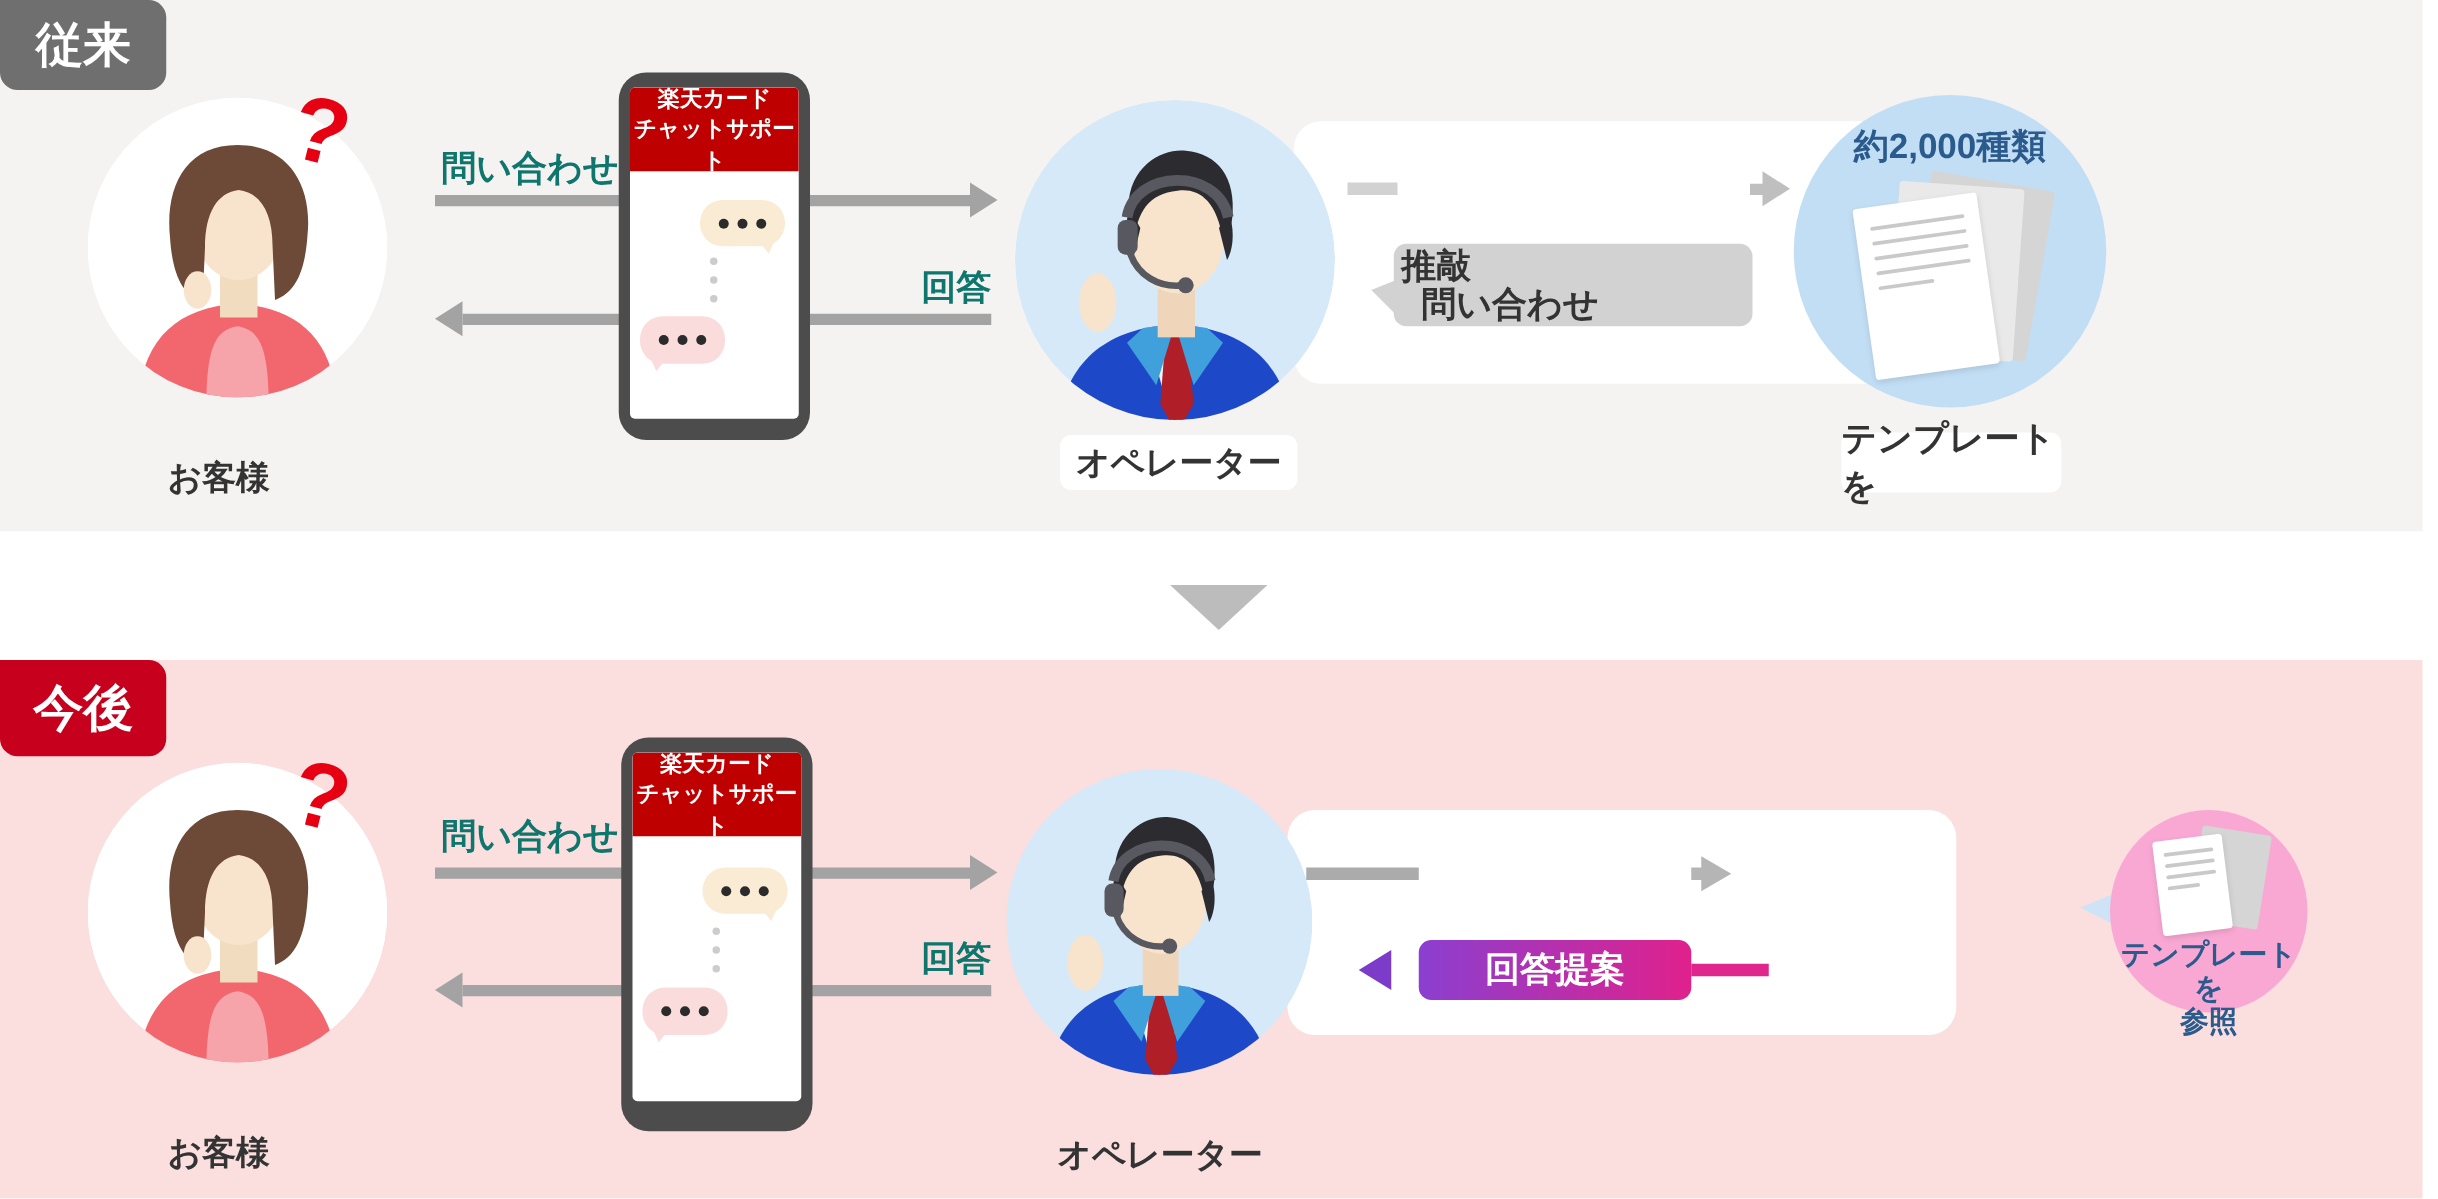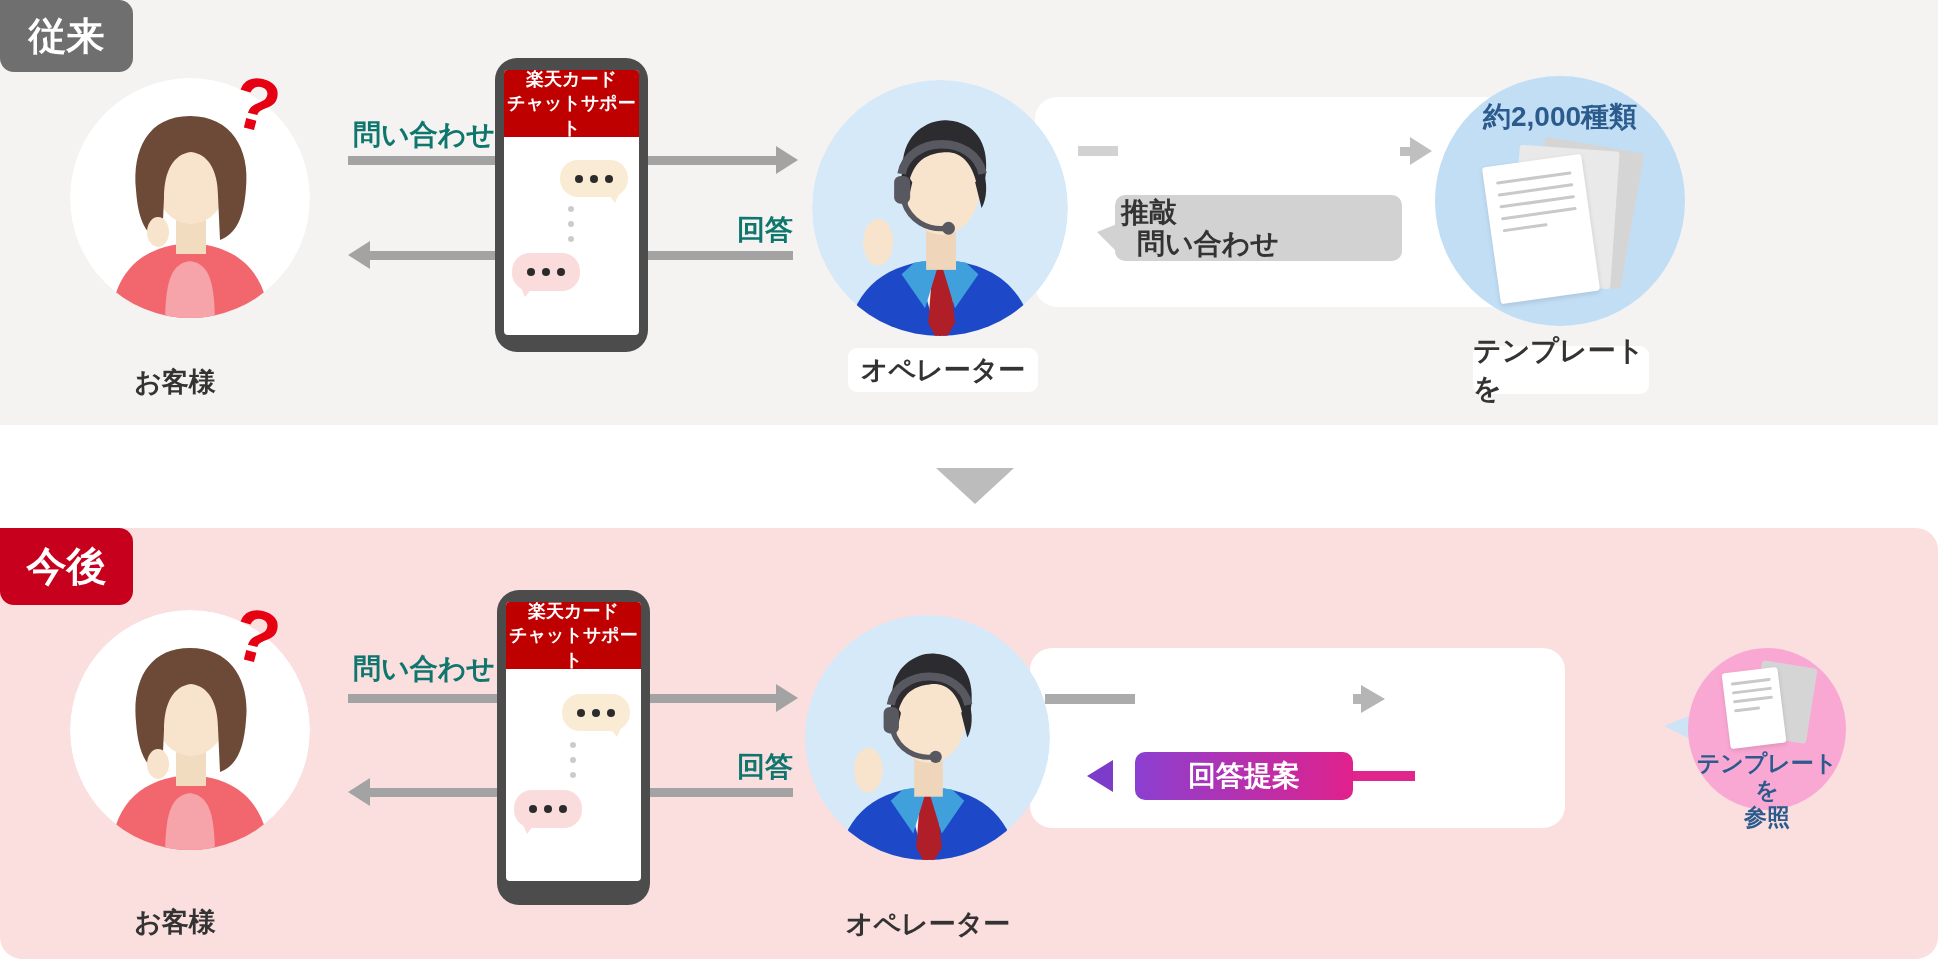--- a/index.html
+++ b/index.html
@@ -154,21 +154,21 @@
           <div class="ln" style="width:45px;"></div>
       </div>
     </div>
     <div class="chip abs" style="left:1473px;top:346px;width:176px;height:48px;font-size:28px;">
       <span>テンプレートを</span>
     </div>
   </div>
 
   <div class="tri abs" style="left:936px;top:468px;border-left:39px solid transparent;border-right:39px solid transparent;border-top:36px solid #bcbcbc;"></div>
 
-  <div class="section" style="top:528px;height:431px;background:#fbdede;border-radius:22px;">
+  <div class="section" style="top:528px;height:431px;background:#fbdede;">
 
     <div class="band abs" style="left:1030px;top:120px;width:535px;height:180px;"></div>
 
     <div class="badge abs" style="left:0;top:0;width:133px;height:77px;background:#c7001d;font-size:40px;border-top-left-radius:0;">
       <span>今後</span>
     </div>
 
     <div class="person abs" style="left:70px;top:82px;width:240px;height:240px;">
       <svg viewBox="0 0 240 240">
         <circle cx="120" cy="120" r="120" fill="#ffffff"></circle>

